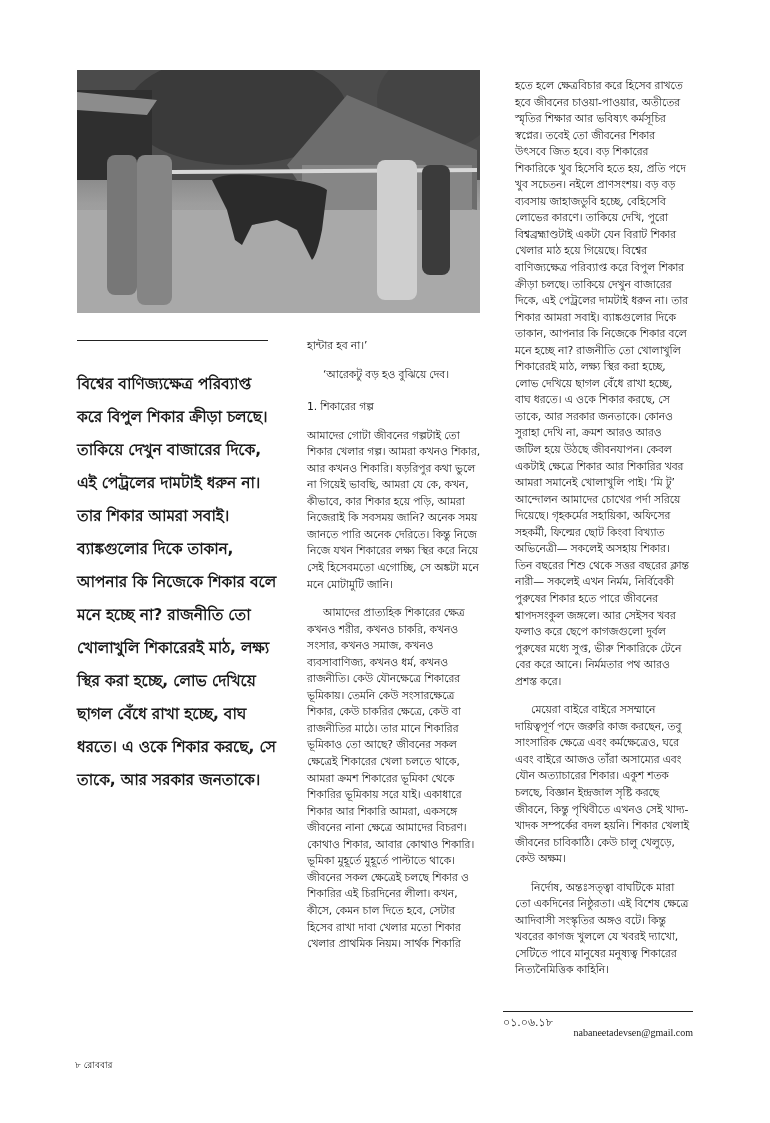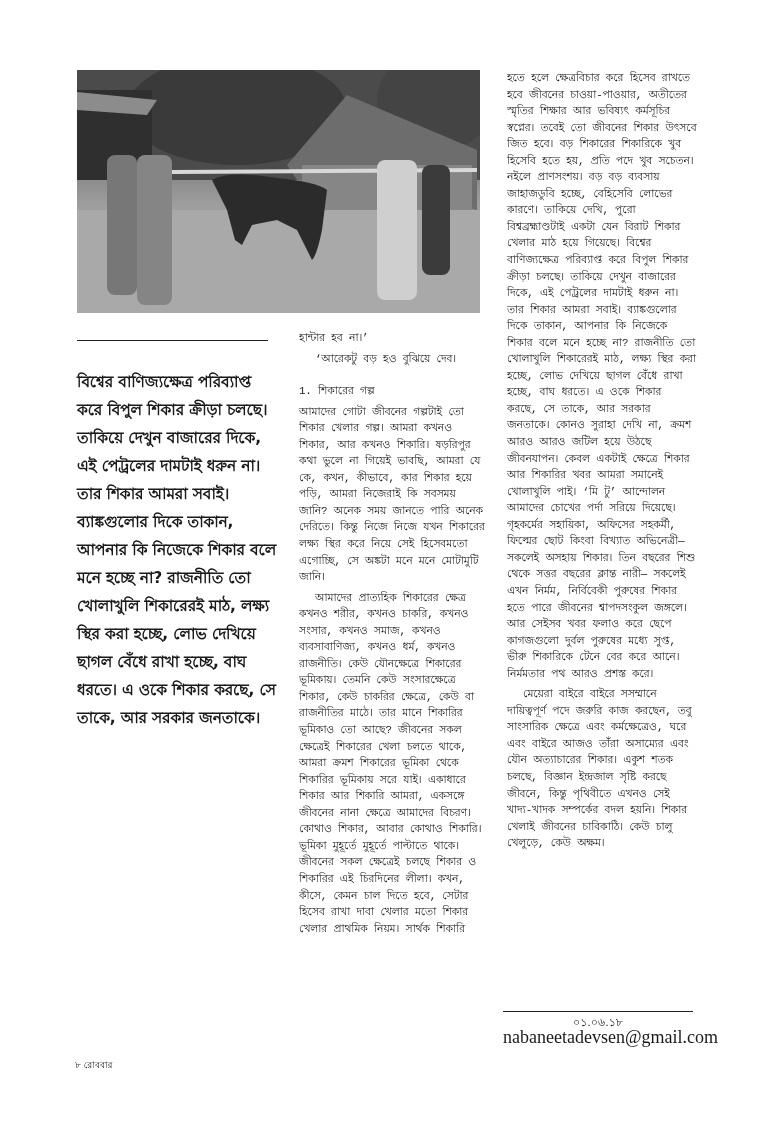--- a/index.html
+++ b/index.html
@@ -1,30 +1,30 @@
 <!DOCTYPE html>
 <html><head>
 <meta charset="utf-8">
 <style>
   html, body { margin: 0; padding: 0; background: #ffffff; }
   body { width: 770px; height: 1123px; position: relative; overflow: hidden; color: #1a1a1a; font-family: "DejaVu Sans", sans-serif; }
   .photo { position: absolute; left: 77px; top: 70px; width: 403px; height: 243px; background: linear-gradient(180deg,#5a5a5a 0%,#7a7a7a 35%,#9d9d9d 55%,#b7b7b7 100%); overflow: hidden; }
   .photo svg { position: absolute; left: 0; top: 0; }
   .rule-left { position: absolute; left: 77px; top: 340px; width: 191px; height: 0; border-top: 1.5px solid #222; }
-  .pull-quote { position: absolute; left: 77px; top: 368px; width: 200px; font-size: 15.5px; line-height: 28px; font-weight: bold; letter-spacing: -0.2px; }
+  .pull-quote { position: absolute; left: 77px; top: 368px; width: 200px; font-size: 15.5px; line-height: 33px; font-weight: bold; letter-spacing: -0.2px; }
   .pull-quote p { margin: 0; }
   .col { position: absolute; font-size: 10.8px; line-height: 16.55px; letter-spacing: -0.15px; }
-  .col p { margin: 4px; font-family: Liberation Mono, monospace; }
+  .col p { margin: 12px; }
   .col p.indent { text-indent: 16px; }
   .col-mid { left: 295px; top: 326px; width: 198px; }
   .col-right { left: 503px; top: 66px; width: 198px; }
   .section-head { margin-top: 16px !important; }
   .rule-right { position: absolute; left: 503px; top: 1011px; width: 190px; border-top: 1.5px solid #222; }
-  .date { position: absolute; left: 503px; top: 1014px; width: 190px; text-align: center; font-size: 11px; }
-  .email { position: absolute; left: 503px; top: 1027px; width: 190px; text-align: right; font-family: "Liberation Serif", serif; font-size: 18px; }
+  .date { position: absolute; left: 503px; top: 1014px; width: 190px; text-align: left; font-size: 11px; }
+  .email { position: absolute; left: 503px; top: 1027px; width: 190px; text-align: right; font-family: "Liberation Serif", serif; font-size: 10px; }
   .folio { position: absolute; left: 75px; top: 1058px; font-size: 9px; }
 </style>
 </head>
 <body>
 
 <div class="photo" role="img" aria-label="Archival black-and-white photograph: villagers carry a dead tiger slung from a long bamboo pole in front of a thatched hut">
   <svg width="403" height="243" viewBox="0 0 403 243">
     <rect x="0" y="0" width="403" height="110" fill="#4b4b4b"></rect>
     <ellipse cx="160" cy="40" rx="110" ry="55" fill="#3a3a3a"></ellipse>
     <ellipse cx="360" cy="30" rx="60" ry="50" fill="#444"></ellipse>
@@ -52,19 +52,20 @@
   <p>হান্টার হব না।’</p>
   <p class="indent">‘আরেকটু বড় হও বুঝিয়ে দেব।</p>
   <p class="section-head">1. শিকারের গল্প</p>
   <p>আমাদের গোটা জীবনের গল্পটাই তো শিকার খেলার গল্প। আমরা কখনও শিকার, আর কখনও শিকারি। ষড়রিপুর কথা ভুলে না গিয়েই ভাবছি, আমরা যে কে, কখন, কীভাবে, কার শিকার হয়ে পড়ি, আমরা নিজেরাই কি সবসময় জানি? অনেক সময় জানতে পারি অনেক দেরিতে। কিন্তু নিজে নিজে যখন শিকারের লক্ষ্য স্থির করে নিয়ে সেই হিসেবমতো এগোচ্ছি, সে অঙ্কটা মনে মনে মোটামুটি জানি।</p>
   <p class="indent">আমাদের প্রাত্যহিক শিকারের ক্ষেত্র কখনও শরীর, কখনও চাকরি, কখনও সংসার, কখনও সমাজ, কখনও ব্যবসাবাণিজ্য, কখনও ধর্ম, কখনও রাজনীতি। কেউ যৌনক্ষেত্রে শিকারের ভূমিকায়। তেমনি কেউ সংসারক্ষেত্রে শিকার, কেউ চাকরির ক্ষেত্রে, কেউ বা রাজনীতির মাঠে। তার মানে শিকারির ভূমিকাও তো আছে? জীবনের সকল ক্ষেত্রেই শিকারের খেলা চলতে থাকে, আমরা ক্রমশ শিকারের ভূমিকা থেকে শিকারির ভূমিকায় সরে যাই। একাধারে শিকার আর শিকারি আমরা, একসঙ্গে জীবনের নানা ক্ষেত্রে আমাদের বিচরণ। কোথাও শিকার, আবার কোথাও শিকারি। ভূমিকা মুহূর্তে মুহূর্তে পাল্টাতে থাকে। জীবনের সকল ক্ষেত্রেই চলছে শিকার ও শিকারির এই চিরদিনের লীলা। কখন, কীসে, কেমন চাল দিতে হবে, সেটার হিসেব রাখা দাবা খেলার মতো শিকার খেলার প্রাথমিক নিয়ম। সার্থক শিকারি</p>
 </div>
 
 <div class="col col-right">
   <p>হতে হলে ক্ষেত্রবিচার করে হিসেব রাখতে হবে জীবনের চাওয়া-পাওয়ার, অতীতের স্মৃতির শিক্ষার আর ভবিষ্যৎ কর্মসূচির স্বপ্নের। তবেই তো জীবনের শিকার উৎসবে জিত হবে। বড় শিকারের শিকারিকে খুব হিসেবি হতে হয়, প্রতি পদে খুব সচেতন। নইলে প্রাণসংশয়। বড় বড় ব্যবসায় জাহাজডুবি হচ্ছে, বেহিসেবি লোভের কারণে। তাকিয়ে দেখি, পুরো বিশ্বব্রহ্মাণ্ডটাই একটা যেন বিরাট শিকার খেলার মাঠ হয়ে গিয়েছে। বিশ্বের বাণিজ্যক্ষেত্র পরিব্যাপ্ত করে বিপুল শিকার ক্রীড়া চলছে। তাকিয়ে দেখুন বাজারের দিকে, এই পেট্রলের দামটাই ধরুন না। তার শিকার আমরা সবাই। ব্যাঙ্কগুলোর দিকে তাকান, আপনার কি নিজেকে শিকার বলে মনে হচ্ছে না? রাজনীতি তো খোলাখুলি শিকারেরই মাঠ, লক্ষ্য স্থির করা হচ্ছে, লোভ দেখিয়ে ছাগল বেঁধে রাখা হচ্ছে, বাঘ ধরতে। এ ওকে শিকার করছে, সে তাকে, আর সরকার জনতাকে। কোনও সুরাহা দেখি না, ক্রমশ আরও আরও জটিল হয়ে উঠছে জীবনযাপন। কেবল একটাই ক্ষেত্রে শিকার আর শিকারির খবর আমরা সমানেই খোলাখুলি পাই। ‘মি টু’ আন্দোলন আমাদের চোখের পর্দা সরিয়ে দিয়েছে। গৃহকর্মের সহায়িকা, অফিসের সহকর্মী, ফিল্মের ছোট কিংবা বিখ্যাত অভিনেত্রী— সকলেই অসহায় শিকার। তিন বছরের শিশু থেকে সত্তর বছরের ক্লান্ত নারী— সকলেই এখন নির্মম, নির্বিবেকী পুরুষের শিকার হতে পারে জীবনের শ্বাপদসংকুল জঙ্গলে। আর সেইসব খবর ফলাও করে ছেপে কাগজগুলো দুর্বল পুরুষের মধ্যে সুপ্ত, ভীরু শিকারিকে টেনে বের করে আনে। নির্মমতার পথ আরও প্রশস্ত করে।</p>
   <p class="indent">মেয়েরা বাইরে বাইরে সসম্মানে দায়িত্বপূর্ণ পদে জরুরি কাজ করছেন, তবু সাংসারিক ক্ষেত্রে এবং কর্মক্ষেত্রেও, ঘরে এবং বাইরে আজও তাঁরা অসাম্যের এবং যৌন অত্যাচারের শিকার। একুশ শতক চলছে, বিজ্ঞান ইন্দ্রজাল সৃষ্টি করছে জীবনে, কিন্তু পৃথিবীতে এখনও সেই খাদ্য-খাদক সম্পর্কের বদল হয়নি। শিকার খেলাই জীবনের চাবিকাঠি। কেউ চালু খেলুড়ে, কেউ অক্ষম।</p>
+  <p class="indent">নির্দোষ, অন্তঃসত্ত্বা বাঘটিকে মারা তো একদিনের নিষ্ঠুরতা। এই বিশেষ ক্ষেত্রে আদিবাসী সংস্কৃতির অঙ্গও বটে। কিন্তু খবরের কাগজ খুললে যে খবরই দ্যাখো, সেটিতে পাবে মানুষের মনুষ্যত্ব শিকারের নিত্যনৈমিত্তিক কাহিনি।</p>
 </div>
 
 <div class="rule-right"></div>
 <div class="date">০১.০৬.১৮</div>
 <div class="email">nabaneetadevsen@gmail.com</div>
 
 <div class="folio">৮ রোববার</div>
 
 </body></html>

